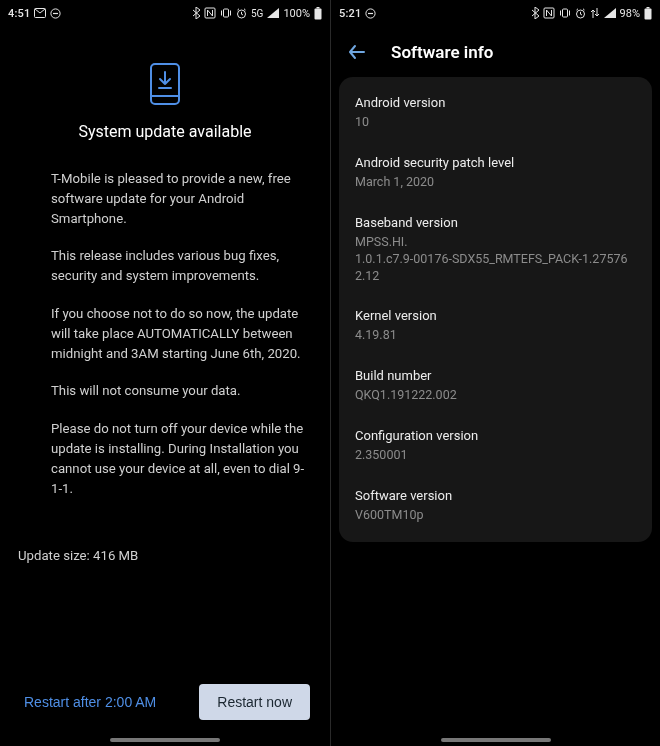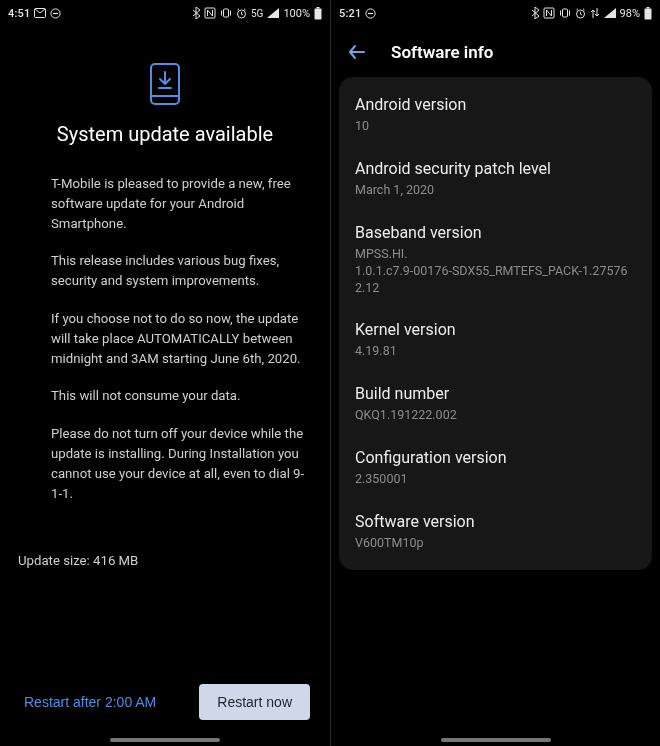--- a/index.html
+++ b/index.html
@@ -49,21 +49,21 @@
     flex-direction: column;
     padding: 0 18px;
   }
   .update-icon-wrap {
     display: flex;
     justify-content: center;
     margin-top: 36px;
   }
   .update-title {
     color: #fff;
-    font-size: 20px;
+    font-size: 16px;
     font-weight: 400;
     text-align: center;
     margin-top: 16px;
     margin-bottom: 28px;
   }
   .update-body {
     color: #d0d0d0;
     font-size: 13.2px;
     line-height: 1.5;
     margin-left: 33px;
@@ -126,21 +126,21 @@
     background: #171717;
     border-radius: 14px;
     margin: 0 8px;
     padding: 6px 0;
   }
   .info-row {
     padding: 12px 16px 12px 16px;
   }
   .info-label {
     color: #ececec;
-    font-size: 16px;
+    font-size: 13px;
     margin-bottom: 4px;
   }
   .info-value {
     color: #8c8c8c;
     font-size: 12.5px;
     line-height: 1.35;
     word-break: break-all;
   }
 </style>
 </head>

